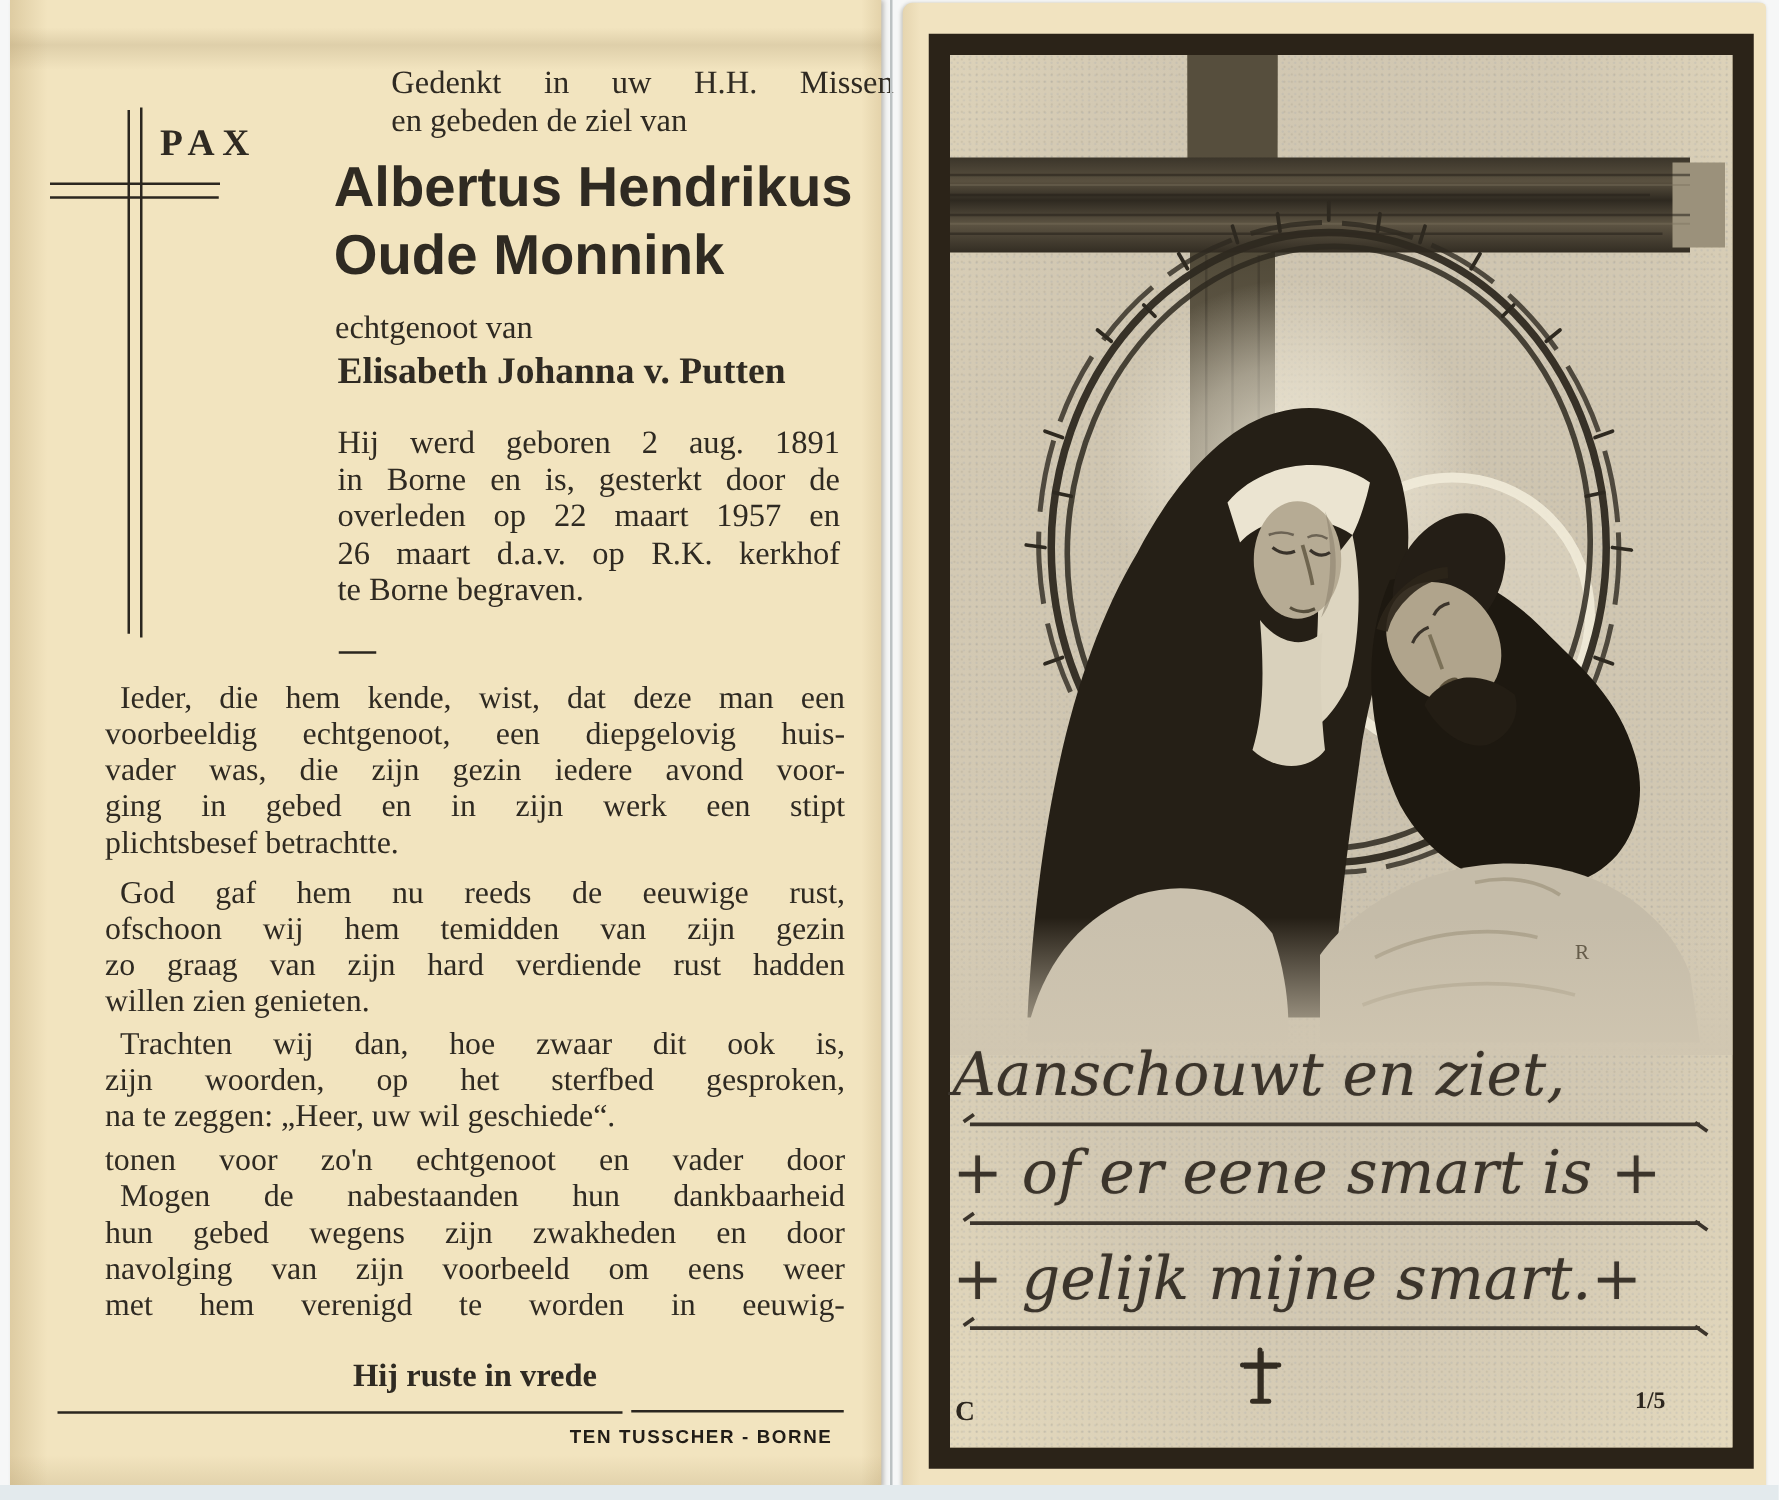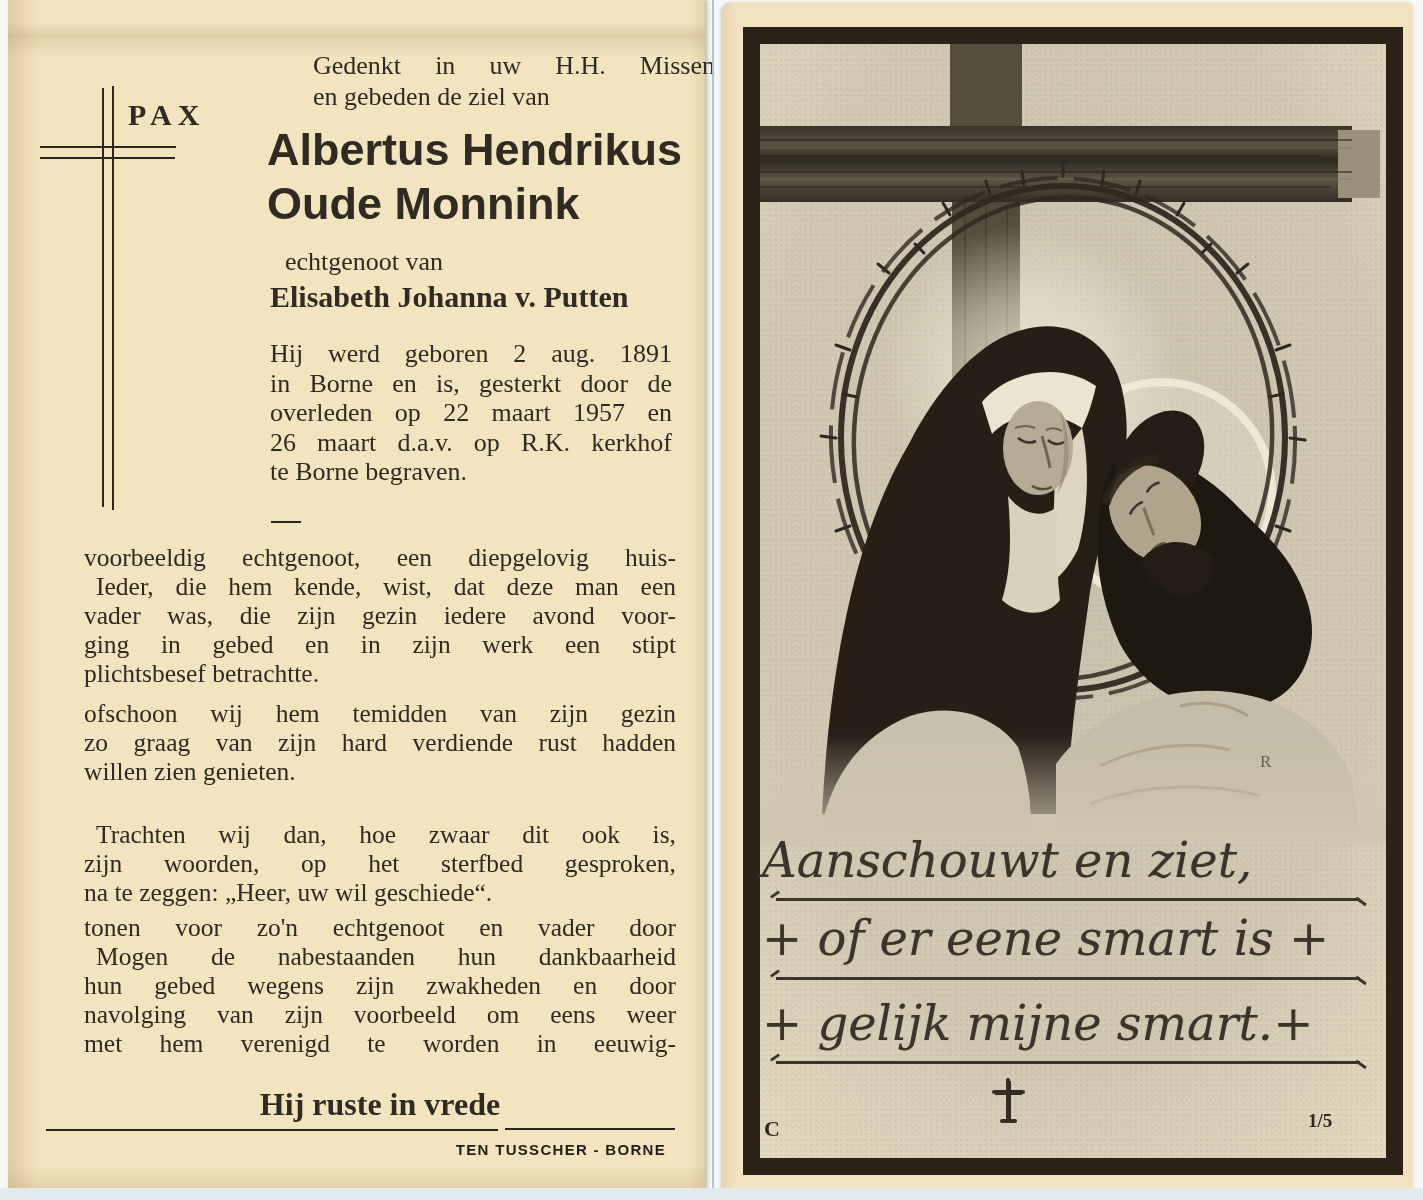--- a/index.html
+++ b/index.html
@@ -20,28 +20,28 @@
       #f2e4bf;
     box-shadow:2px 0 4px rgba(60,55,40,.35);
     color:#2f2a22;
   }
   .lline,.jline{display:block;}
   .jline{text-align:justify;text-align-last:justify;}
   #pax{left:120px;top:100px;font:bold 30px/1 "Liberation Serif",serif;letter-spacing:6px;}
   .xline{background:#2b261f;}
   #intro{left:262px;top:50px;width:402px;font-size:26px;line-height:31px;margin-left:43px;}
   #name{left:259px;top:123px;font-family:"Liberation Sans",sans-serif;font-weight:bold;font-size:45px;line-height:54px;letter-spacing:0px;}
-  #relation{left:277px;top:247px;font-size:26px;}
+  #relation{left:260px;top:247px;font-size:26px;}
   #spouse{left:262px;top:280px;width:402px;font-size:30px;font-weight:bold;}
   #vitals{left:262px;top:339px;width:402px;font-size:26px;line-height:29.5px;}
   #vital-rule{left:263px;top:521px;width:30px;height:2px;}
   .para{left:76px;width:592px;font-size:25.5px;line-height:29px;}
   #p1{top:543px;} #p2{top:699px;} #p3{top:820px;} #p4{top:913px;}
   .ind{padding-left:12px;}
-  #closing{left:76px;top:1086px;width:592px;text-align:center;font-size:32px;font-weight:bold;}
+  #closing{left:76px;top:1086px;width:592px;text-align:center;font-size:26px;font-weight:bold;}
   #brule1{left:38px;top:1129px;width:452px;height:2px;}
   #brule2{left:497px;top:1128px;width:170px;height:2px;}
   #imprint{left:400px;top:1141px;width:258px;text-align:right;
     font-family:"Liberation Sans",sans-serif;font-weight:bold;font-size:15px;letter-spacing:1.3px;color:#211d17;}
   
   #gap-line{left:712px;top:0;width:2px;height:1192px;background:#bcc2c3;}
   #bottom-strip{left:0;top:1188px;width:1423px;height:12px;background:#e3eaed;}
   
   .card-right{
     position:absolute;left:722px;top:2px;width:691px;height:1191px;
@@ -98,27 +98,28 @@
   <div class="abs" id="vitals">
     <span class="jline">Hij werd geboren 2 aug. 1891</span>
     <span class="jline">in Borne en is, gesterkt door de</span>
     <span class="jline">overleden op 22 maart 1957 en</span>
     <span class="jline">26 maart d.a.v. op R.K. kerkhof</span>
     <span class="lline">te Borne begraven.</span>
   </div>
   <div class="abs xline" id="vital-rule"></div>
 
   <div class="abs para" id="p1">
+    <span class="jline ind">Ieder, die hem kende, wist, dat deze man een</span>
     <span class="jline">voorbeeldig echtgenoot, een diepgelovig huis-</span>
-    <span class="jline ind">Ieder, die hem kende, wist, dat deze man een</span>
     <span class="jline">vader was, die zijn gezin iedere avond voor-</span>
     <span class="jline">ging in gebed en in zijn werk een stipt</span>
     <span class="lline">plichtsbesef betrachtte.</span>
   </div>
   <div class="abs para" id="p2">
+    <span class="jline ind">God gaf hem nu reeds de eeuwige rust,</span>
     <span class="jline">ofschoon wij hem temidden van zijn gezin</span>
     <span class="jline">zo graag van zijn hard verdiende rust hadden</span>
     <span class="lline">willen zien genieten.</span>
   </div>
   <div class="abs para" id="p3">
     <span class="jline ind">Trachten wij dan, hoe zwaar dit ook is,</span>
     <span class="jline">zijn woorden, op het sterfbed gesproken,</span>
     <span class="lline">na te zeggen: „Heer, uw wil geschiede“.</span>
   </div>
   <div class="abs para" id="p4">

